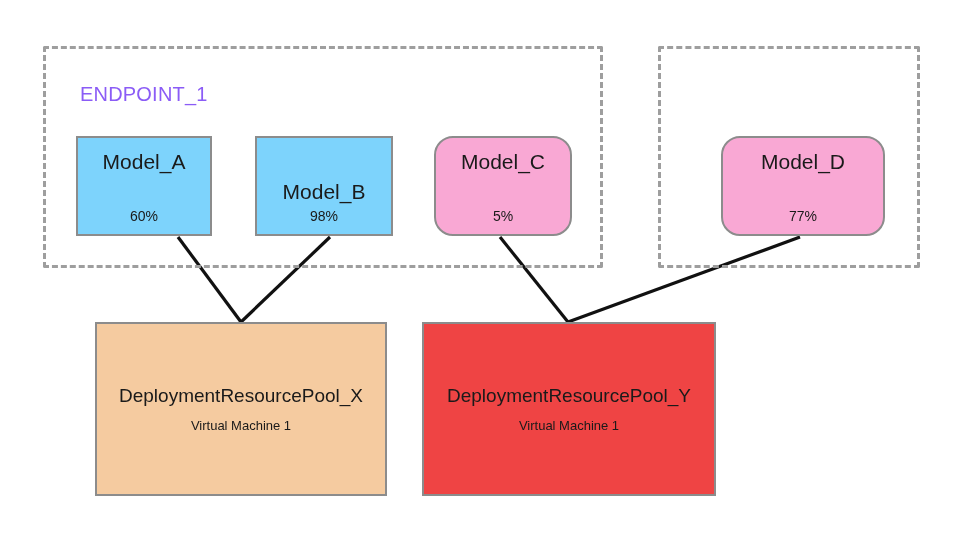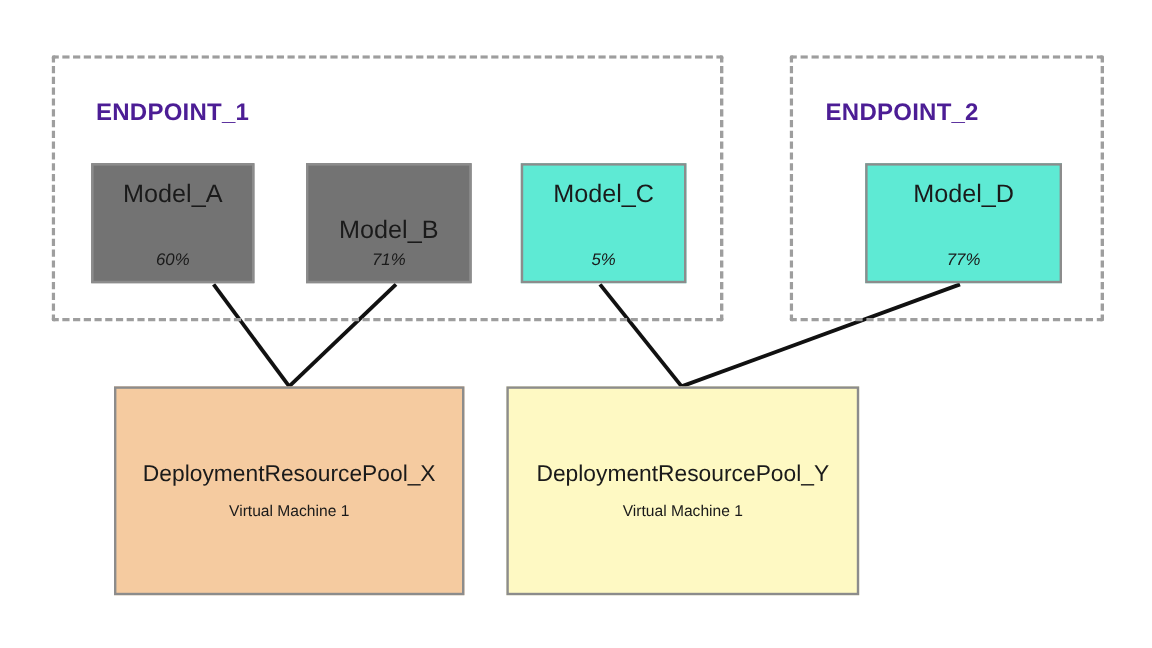--- a/index.html
+++ b/index.html
@@ -32,67 +32,66 @@
   
   .endpoint-group {
     position: absolute;
     box-sizing: border-box;
     border: 3px dashed #9e9e9e;
     border-radius: 2px;
     background: transparent;
   }
   .endpoint-title {
     position: absolute;
-    font-weight: bold;
+    font-weight: normal;
     font-size: 20px;
-    color: #4c1d95;
+    color: #8b5cf6;
     letter-spacing: 0.2px;
     white-space: nowrap;
   }
   
   .model-box {
     position: absolute;
     box-sizing: border-box;
     border: 2px solid #8c8c8c;
     display: flex;
     flex-direction: column;
     align-items: center;
     justify-content: flex-start;
   }
-  .model-box.orange { background: #737373; }
-  .model-box.blue   { background: #5eead4; }
+  .model-box.orange { background: #7dd3fc; }
+  .model-box.blue   { background: #f9a8d4; border-radius: 19px; }
   .model-name {
     margin-top: 12px;
     font-size: 21px;
     color: #1a1a1a;
     line-height: 1.15;
     white-space: nowrap;
   }
   .model-traffic {
     position: absolute;
     bottom: 10px;
     left: 0;
     right: 0;
     text-align: center;
     font-size: 14px;
     color: #1a1a1a;
-    font-style: italic;
   }
   
   .pool-box {
     position: absolute;
     box-sizing: border-box;
     border: 2px solid #8c8c8c;
     display: flex;
     flex-direction: column;
     align-items: center;
     justify-content: center;
   }
   .pool-box.orange { background: #f5cba0; }
-  .pool-box.blue   { background: #fef9c3; }
+  .pool-box.blue   { background: #ef4444; }
   .pool-name {
     font-size: 19px;
     color: #1a1a1a;
     white-space: nowrap;
     line-height: 1.2;
   }
   .pool-sub {
     margin-top: 10px;
     font-size: 13px;
     color: #1a1a1a;
@@ -109,30 +108,29 @@
     <line x1="178" y1="237" x2="241" y2="322" stroke="#111111" stroke-width="3.2" stroke-linecap="butt"></line>
     <line x1="330" y1="237" x2="241" y2="322" stroke="#111111" stroke-width="3.2" stroke-linecap="butt"></line>
     <line x1="500" y1="237" x2="568" y2="322" stroke="#111111" stroke-width="3.2" stroke-linecap="butt"></line>
     <line x1="800" y1="237" x2="568" y2="322" stroke="#111111" stroke-width="3.2" stroke-linecap="butt"></line>
   </svg>
 
   <div class="endpoint-group" style="left:43px; top:46px; width:560px; height:222px;"></div>
   <div class="endpoint-title" style="left:80px; top:83px;">ENDPOINT_1</div>
 
   <div class="endpoint-group" style="left:658px; top:46px; width:262px; height:222px;"></div>
-  <div class="endpoint-title" style="left:688px; top:83px;">ENDPOINT_2</div>
 
   <div class="model-box orange" style="left:76px; top:136px; width:136px; height:100px;">
     <div class="model-name">Model_A</div>
     <div class="model-traffic">60%</div>
   </div>
 
   <div class="model-box orange" style="left:255px; top:136px; width:138px; height:100px;justify-content:center;">
     <div class="model-name">Model_B</div>
-    <div class="model-traffic">71%</div>
+    <div class="model-traffic">98%</div>
   </div>
 
   <div class="model-box blue" style="left:434px; top:136px; width:138px; height:100px;">
     <div class="model-name">Model_C</div>
     <div class="model-traffic">5%</div>
   </div>
 
   <div class="model-box blue" style="left:721px; top:136px; width:164px; height:100px;">
     <div class="model-name">Model_D</div>
     <div class="model-traffic">77%</div>

